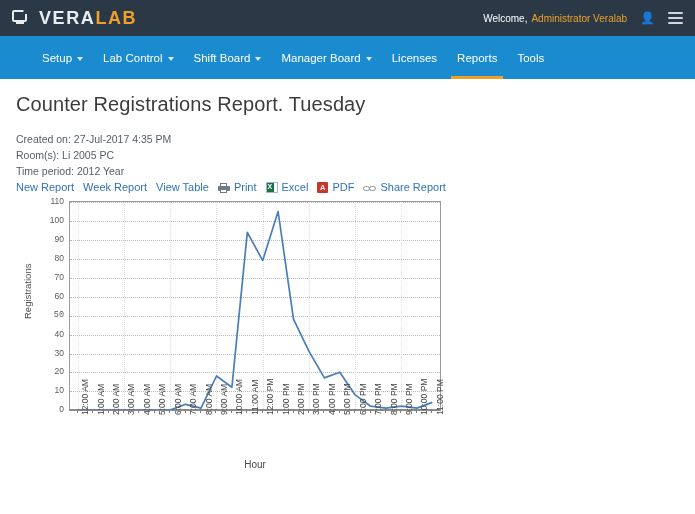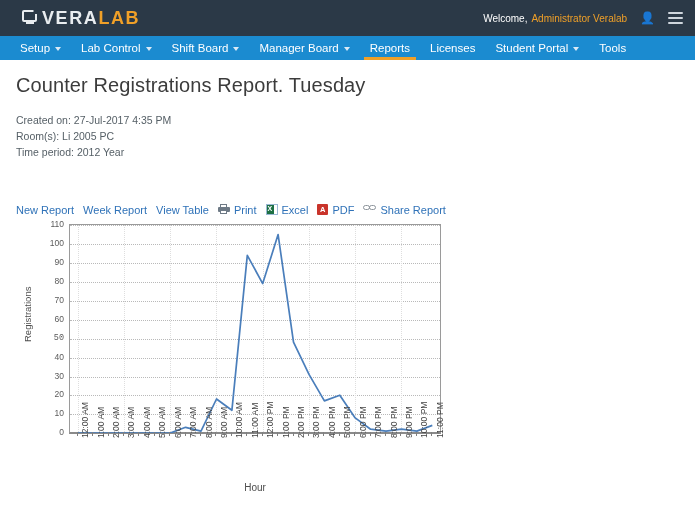--- a/index.html
+++ b/index.html
@@ -8,39 +8,39 @@
     background:#ffffff;
     font-family:"Liberation Sans","DejaVu Sans",sans-serif;
     -webkit-font-smoothing:antialiased;
   }
 
   
   .topbar{
     height:36px;background:#2b3947;display:flex;align-items:center;
     padding:0 12px;box-sizing:border-box;position:relative;
   }
-  .logo{display:flex;align-items:center;gap:3px;margin-left:10px;}
+  .logo{display:flex;align-items:center;gap:10px;}
   .logo-mark{width:17px;height:16px;position:relative;}
   .logo-text{font-size:18px;font-weight:bold;letter-spacing:1.6px;line-height:1;}
   .logo-vera{color:#e9edf0;}
   .logo-lab{color:#f0a028;}
   .topbar-right{
     margin-left:auto;display:flex;align-items:center;gap:13px;
     font-size:10px;
   }
   .welcome{color:#ffffff;}
   .user-name{color:#f0a028;}
   .user-icon{color:#9aa6b2;font-size:12px;line-height:1;}
   .burger{display:inline-flex;flex-direction:column;gap:3px;cursor:pointer;}
   .burger span{display:block;width:15px;height:2px;background:#cfd6dd;border-radius:1px;}
 
   
   .navbar{
-    height:24px;background:#1b8bd0;display:flex;align-items:stretch;
-    padding-left:10px;box-sizing:border-box;
+    height:43px;background:#1b8bd0;display:flex;align-items:stretch;
+    padding-left:32px;box-sizing:border-box;
   }
   .nav-item{
     display:flex;align-items:center;gap:5px;
     padding:0 10px;color:#ffffff;font-size:11.5px;
     cursor:pointer;position:relative;white-space:nowrap;
   }
   .nav-item .caret{
     width:0;height:0;border-left:3.5px solid transparent;
     border-right:3.5px solid transparent;border-top:4px solid #dbeaf6;
     margin-top:2px;
@@ -49,25 +49,25 @@
     content:"";position:absolute;left:4px;right:4px;bottom:0;height:3px;
     background:#f0a028;
   }
 
   
   .page{padding:14px 16px 0 16px;}
   .page-title{
     font-size:20px;color:#3c3c3c;font-weight:normal;margin:0 0 16px 0;
     letter-spacing:.1px;
   }
-  .meta{font-size:10.5px;color:#555f66;line-height:1.5;margin-bottom:10px;}
+  .meta{font-size:10.5px;color:#555f66;line-height:1.5;margin-bottom:2px;}
   .meta div{white-space:nowrap;}
 
   .actions{display:flex;align-items:center;gap:9px;font-size:11px;margin-bottom:8px;}
-  .action{display:flex;align-items:flex-start;gap:4px;color:#2f72b8;cursor:pointer;white-space:nowrap;margin-top:34px;}
+  .action{display:flex;align-items:flex-end;gap:4px;color:#2f72b8;cursor:pointer;white-space:nowrap;}
 
   
   .ic{display:inline-block;position:relative;}
   .ic-print{width:12px;height:10px;}
   .ic-print .body{position:absolute;left:0;top:3px;width:12px;height:5px;background:#6e7a86;border-radius:1px;}
   .ic-print .paper{position:absolute;left:2.5px;top:0;width:7px;height:4px;background:#fff;border:1px solid #6e7a86;box-sizing:border-box;}
   .ic-print .out{position:absolute;left:2.5px;top:6px;width:7px;height:4px;background:#fff;border:1px solid #6e7a86;box-sizing:border-box;}
   .ic-excel{width:12px;height:11px;background:#fff;border:1px solid #9bb8d4;box-sizing:border-box;}
   .ic-excel:before{content:"";position:absolute;left:0;top:0;width:7px;height:9px;background:#1d7044;}
   .ic-excel:after{content:"X";position:absolute;left:1px;top:-1px;font-size:7px;color:#fff;font-weight:bold;line-height:10px;}
@@ -159,29 +159,25 @@
       <span class="caret"></span>
     </div>
     <div class="nav-item">
       <span>Shift Board</span>
       <span class="caret"></span>
     </div>
     <div class="nav-item">
       <span>Manager Board</span>
       <span class="caret"></span>
     </div>
+    <div class="nav-item">
+      <span>Licenses</span>
+    </div>
     <div class="nav-item active">
       <span>Reports</span>
-    </div>
-    <div class="nav-item">
-      <span>Licenses</span>
-    </div>
-    <div class="nav-item">
-      <span>Student Portal</span>
-      <span class="caret"></span>
     </div>
     <div class="nav-item">
       <span>Tools</span>
     </div>
   </div>
 
 <div class="page">
 
   <h1 class="page-title">Counter Registrations Report. Tuesday</h1>
 

